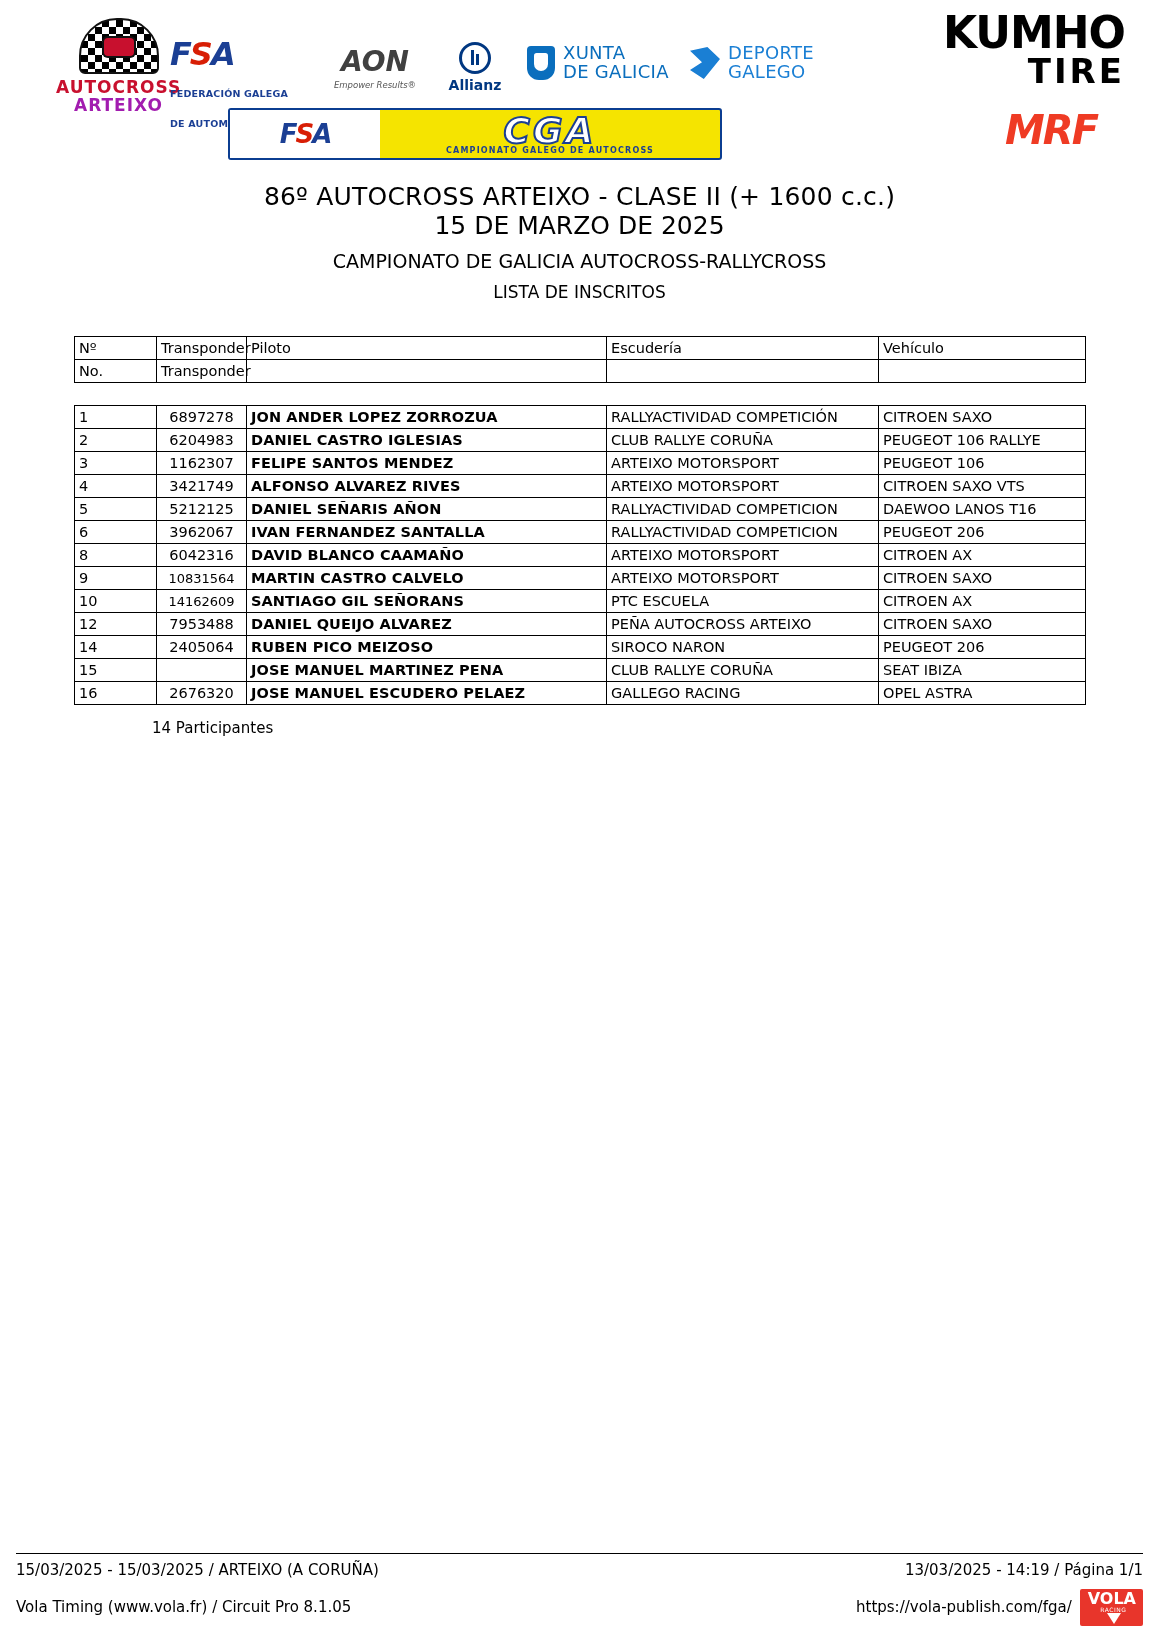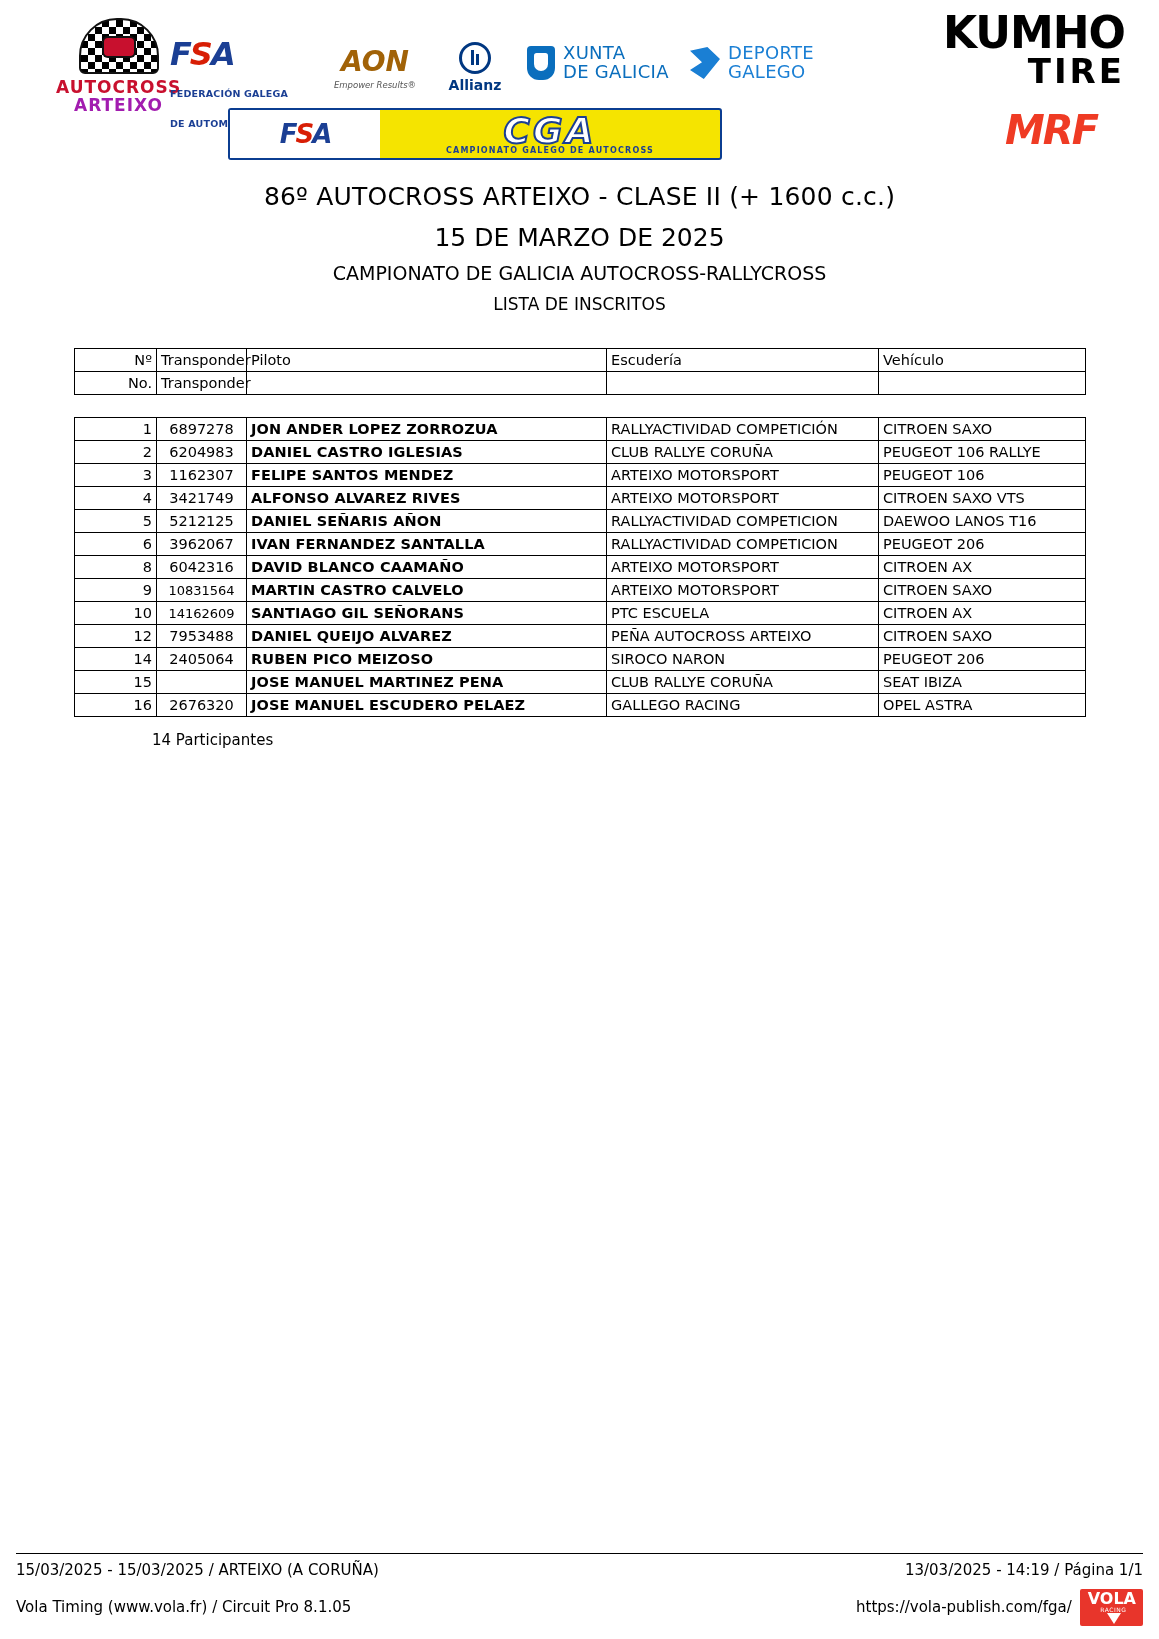--- a/index.html
+++ b/index.html
@@ -96,21 +96,21 @@
   .logo-aon {
     position: absolute;
     left: 325px;
     top: 48px;
     text-align: center;
     width: 100px;
   }
   .logo-aon .aon {
     font-weight: bold;
     font-size: 28px;
-    color: #a16207;
+    color: #404040;
     font-style: italic;
     line-height: 1;
   }
   .logo-aon .sub {
     font-size: 8.5px;
     color: #555;
     font-style: italic;
     margin-top: 4px;
   }
 
@@ -284,21 +284,21 @@
   .titles {
     text-align: center;
     margin-top: 12px;
   }
   .title-1 {
     font-size: 25px;
     letter-spacing: 0.2px;
   }
   .title-2 {
     font-size: 25px;
-    margin-top: 12px;
+    margin-top: 0;
   }
   .title-3 {
     font-size: 19px;
     margin-top: 10px;
   }
   .title-4 {
     font-size: 17px;
     margin-top: 10px;
   }
 
@@ -318,21 +318,21 @@
     font-size: 14.5px;
     vertical-align: middle;
   }
   col.c-num { width: 82px; }
   col.c-tr  { width: 90px; }
   col.c-pil { width: 360px; }
   col.c-esc { width: 272px; }
   col.c-veh { width: 207px; }
 
   .hdr td { height: 25px; }
-  .c-center { text-align: right; }
+  .c-center { text-align: left; }
   .small-head {
     font-size: 11.5px;
     text-align: center;
   }
   .head-label {
     font-size: 15px;
   }
 
   .spacer {
     height: 22px;

